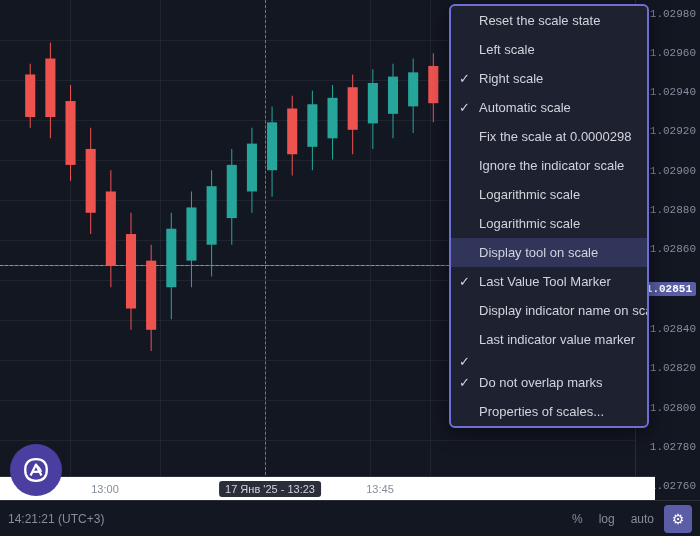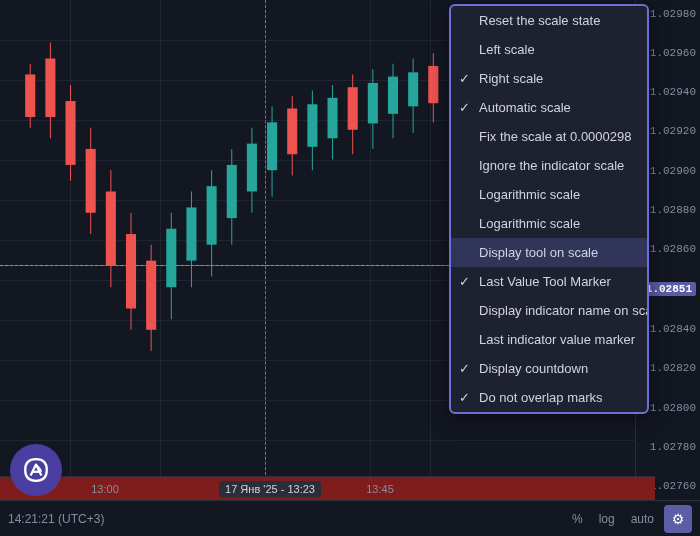--- a/index.html
+++ b/index.html
@@ -141,21 +141,21 @@
       font-size: 14px;
     }
 
     
     .time-labels {
       position: absolute;
       bottom: 36px;
       left: 0;
       width: 655px;
       height: 24px;
-      background: #7f1d1d;
+      background: #ffffff;
       border-top: 1px solid #2a2e39;
       display: flex;
       align-items: center;
       padding: 0 8px;
       gap: 0;
     }
 
     .time-label {
       position: absolute;
       font-size: 11px;
@@ -425,21 +425,23 @@
   <div class="menu-item">
     <span>Display indicator name on scale</span>
   </div>
 
   <div class="menu-item">
     <span>Last indicator value marker</span>
   </div>
 
   <div class="menu-item">
     <span class="checkmark">✓</span>
-    <span>Display countdown</span>
   </div>
 
   <div class="menu-item">
     <span class="checkmark">✓</span>
     <span>Do not overlap marks</span>
   </div>
 
+  <div class="menu-item">
+    <span>Properties of scales...</span>
+  </div>
 </div>
 
 </body></html>

